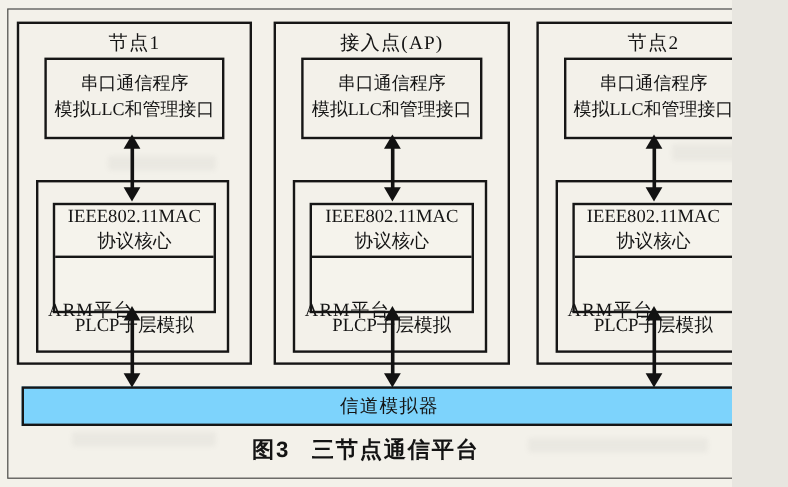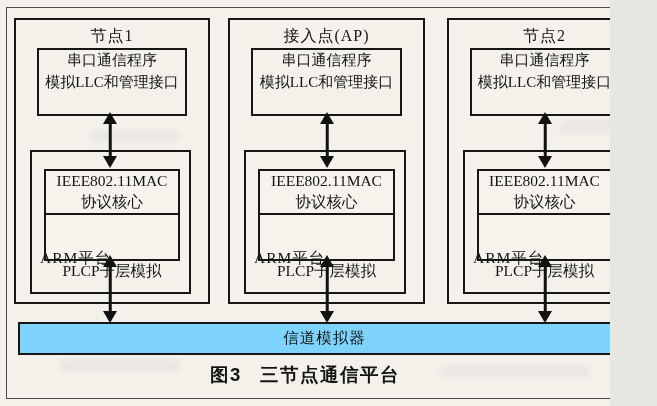--- a/index.html
+++ b/index.html
@@ -21,21 +21,21 @@
   .node-1{left:14px;width:192px;}
   .node-ap{left:228px;width:193px;}
   .node-2{left:447px;width:191px;}
   .node-title{
     position:absolute;top:6px;left:0;right:0;
     text-align:center;font-size:16px;letter-spacing:1px;white-space:nowrap;
   }
   .serial-box{
     position:absolute;left:21px;right:21px;top:28px;height:64px;
     border:2px solid #161616;
-    display:flex;flex-direction:column;justify-content:flex-start;align-items:center;
+    display:flex;flex-direction:column;justify-content:center;align-items:center;
     text-align:center;font-size:15px;line-height:1.45;white-space:nowrap;
   }
   .arm-box{
     position:absolute;left:14px;right:17px;top:130px;height:140px;
     border:2px solid #161616;
   }
   .mac-box{
     position:absolute;left:12px;right:9px;top:17px;height:88px;
     border:2px solid #161616;
     display:flex;flex-direction:column;background:#f5f3ec;

